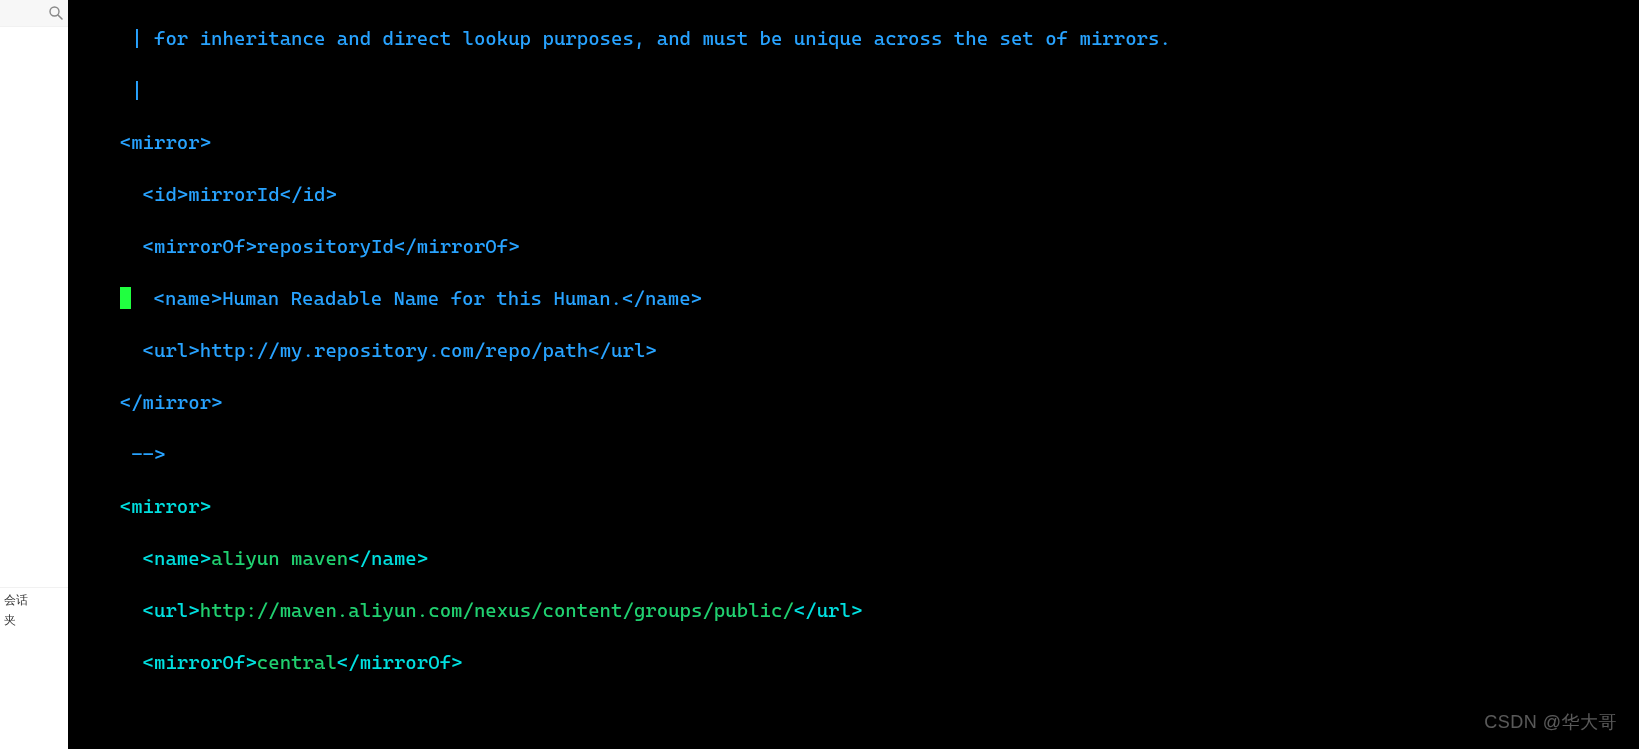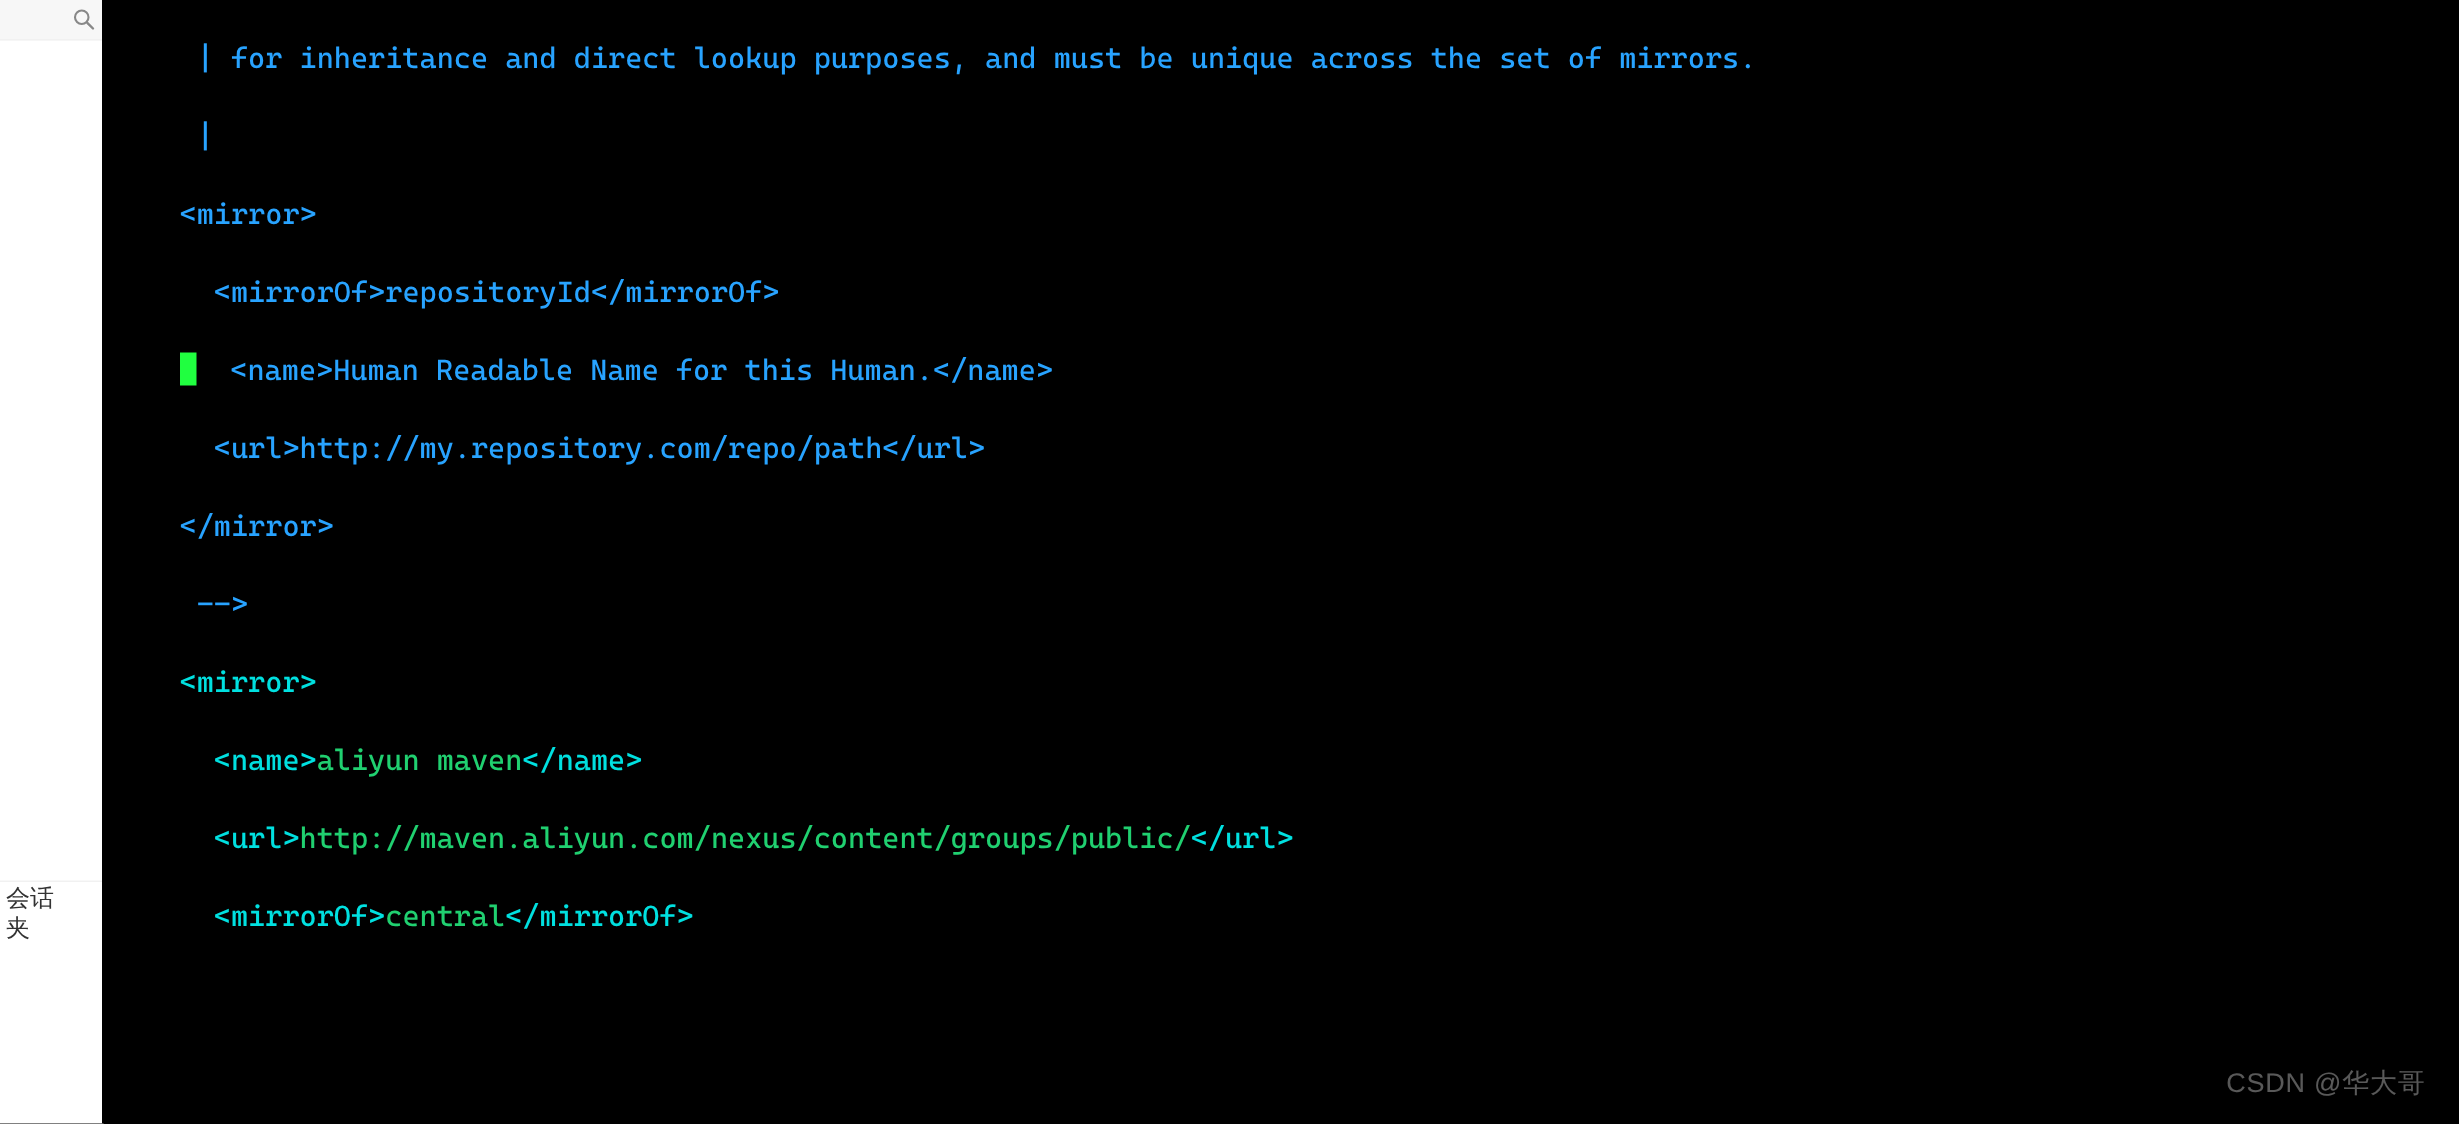--- a/index.html
+++ b/index.html
@@ -9,21 +9,21 @@
     font-size:19.5px;
     line-height:26px;
     color:#28a3ff;
     overflow:hidden;
   }
   
   .sidebar{
     position:absolute;left:0;top:0;bottom:0;width:68px;
     background:#fff;
     font-family:"Microsoft YaHei","PingFang SC",Arial,sans-serif;
-    font-size:16px;color:#333;
+    font-size:12px;color:#333;
     border-right:1px solid #dcdcdc;
   }
   .sb-row{display:flex;align-items:center;justify-content:flex-end;height:26px;padding:0 4px;border-bottom:1px solid #f1f1f1;}
   .sb-row.search{background:#f7f7f7;}
   .mag{width:16px;height:16px;display:block;}
   .sb-spacer{height:560px;border-bottom:1px solid #f1f1f1;}
   .sb-txt{padding:4px 4px 0 4px;line-height:16px;text-align:left;white-space:nowrap;}
   
   .term{
     position:absolute;left:68px;top:0;right:0;bottom:0;
@@ -64,20 +64,21 @@
   <div class="sb-txt">会话</div>
   <div class="sb-txt">夹</div>
 </div>
 
 <div class="topbar"></div>
 
 <div class="term">
 <span class="line c-blue">     | for inheritance and direct lookup purposes, and must be unique across the set of mirrors.</span>
 <span class="line c-blue">     |</span>
 <span class="line"><span class="c-blue">    </span><span class="c-blue">&lt;mirror&gt;</span></span>
+<span class="line"><span class="c-blue">      </span><span class="c-blue">&lt;id&gt;</span><span class="c-blue">mirrorId</span><span class="c-blue">&lt;/id&gt;</span></span>
 <span class="line"><span class="c-blue">      </span><span class="c-blue">&lt;mirrorOf&gt;</span><span class="c-blue">repositoryId</span><span class="c-blue">&lt;/mirrorOf&gt;</span></span>
 <span class="line"><span class="c-blue">    </span><span class="cursor"></span><span class="c-blue">  </span><span class="c-blue">&lt;name&gt;</span><span class="c-blue">Human Readable Name for this Human.</span><span class="c-blue">&lt;/name&gt;</span></span>
 <span class="line"><span class="c-blue">      </span><span class="c-blue">&lt;url&gt;</span><span class="c-blue">http://my.repository.com/repo/path</span><span class="c-blue">&lt;/url&gt;</span></span>
 <span class="line"><span class="c-blue">    </span><span class="c-blue">&lt;/mirror&gt;</span></span>
 <span class="line c-blue">     --&gt;</span>
 <span class="line"><span>    </span><span class="c-cyan">&lt;mirror&gt;</span></span>
 <span class="line"><span>      </span><span class="c-cyan">&lt;name&gt;</span><span class="c-green">aliyun maven</span><span class="c-cyan">&lt;/name&gt;</span></span>
 <span class="line"><span>      </span><span class="c-cyan">&lt;url&gt;</span><span class="c-green">http://maven.aliyun.com/nexus/content/groups/public/</span><span class="c-cyan">&lt;/url&gt;</span></span>
 <span class="line"><span>      </span><span class="c-cyan">&lt;mirrorOf&gt;</span><span class="c-green">central</span><span class="c-cyan">&lt;/mirrorOf&gt;</span></span>
 

